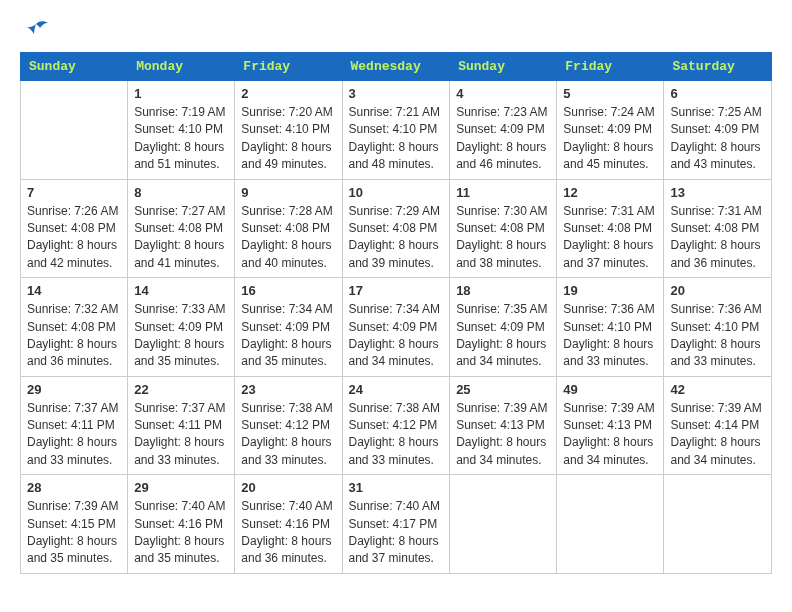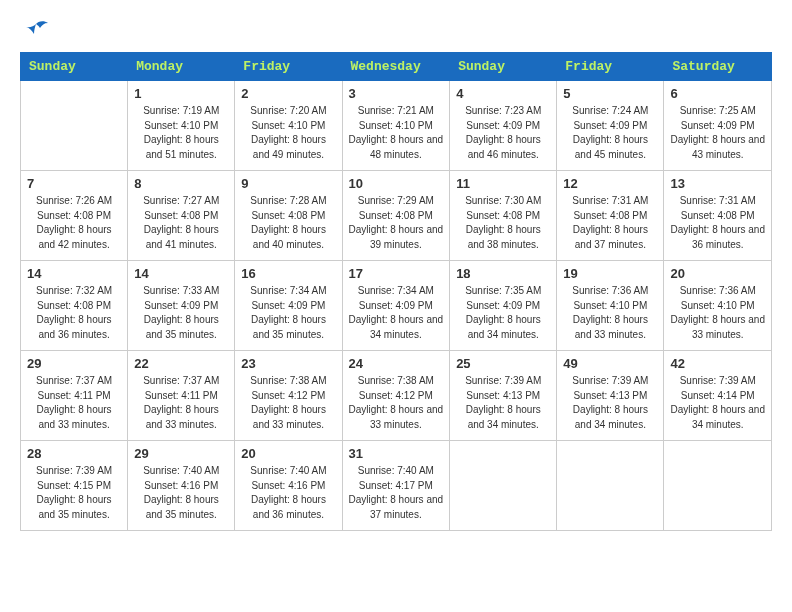--- a/index.html
+++ b/index.html
@@ -70,24 +70,23 @@
       background: #fff;
     }
     .day-number {
       font-weight: bold;
       font-size: 13px;
       color: #333;
       display: block;
       margin-bottom: 3px;
     }
     .day-info {
-      font-size: 10px;
+      font-size: 12px;
       color: #333;
       line-height: 1.45;
-      text-align: center;
     }
     .empty-cell {
       background: #f9f9f9;
     }
     .week-row td {
       height: 90px;
     }
   </style>
 </head>
 <body>

